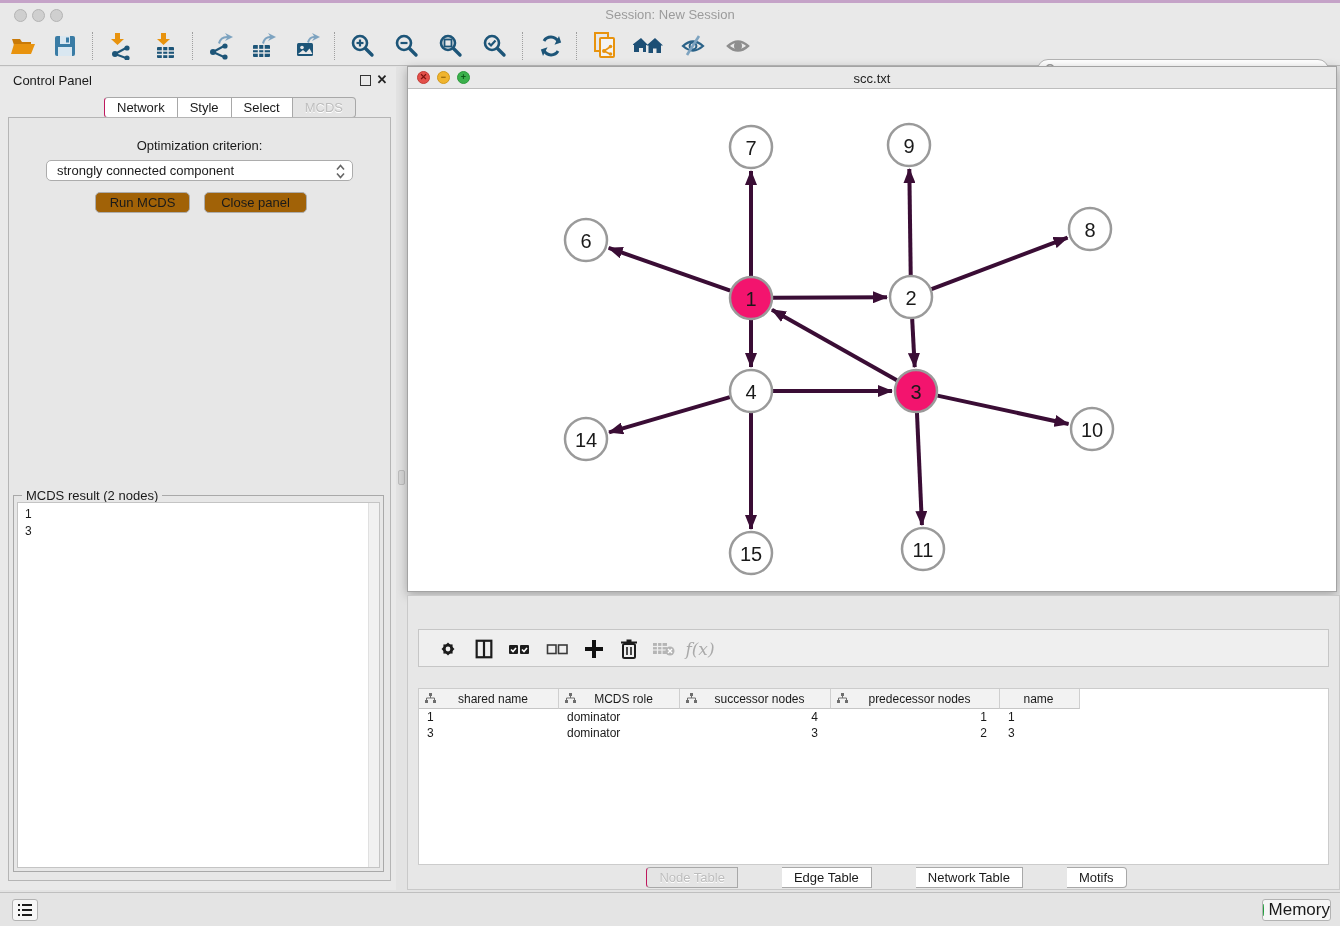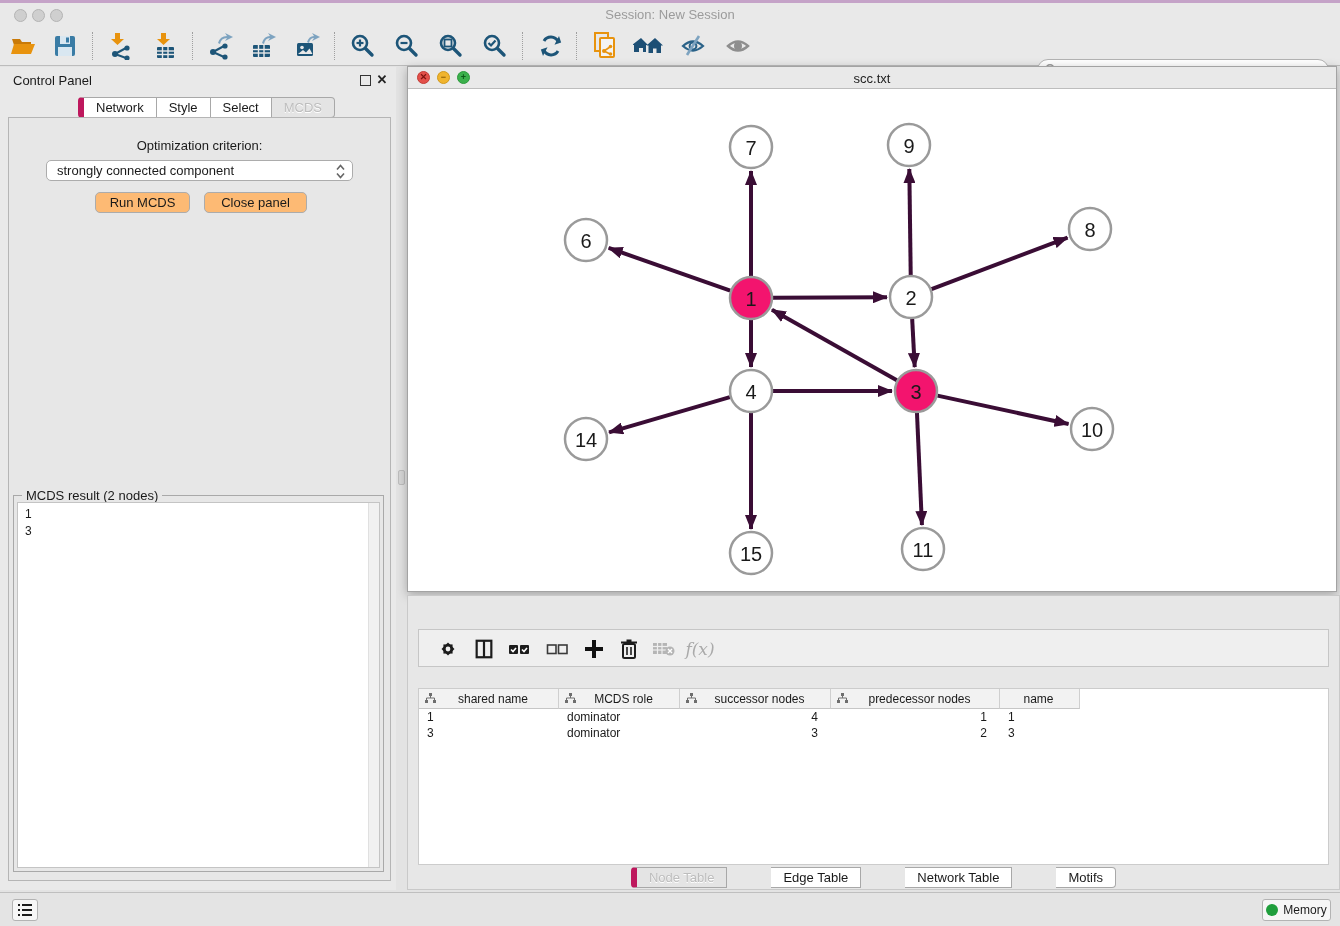--- a/index.html
+++ b/index.html
@@ -19,28 +19,28 @@
   #search-wrap svg { position:absolute; left:6px; top:3px; }
   #search-input { position:absolute; left:24px; top:1px; width:260px; height:18px; border:none; outline:none; background:transparent; font:12px "Liberation Sans",sans-serif; }
 
   
   #control-panel { position:absolute; left:0; top:67px; width:396px; height:823px; background:#e9e9e9; }
   #cp-title { position:absolute; left:13px; top:6px; }
   .mini-float { position:absolute; width:11px; height:11px; border:1.5px solid #333; top:8px; }
   .mini-close { position:absolute; top:5px; font-size:13px; font-weight:bold; color:#222; width:14px; text-align:center; cursor:default; }
   #cp-tabs { position:absolute; left:78px; top:30px; height:21px; display:flex; }
   .seg { height:21px; border:1px solid #a8a8a8; border-left:none; background:#fff; display:flex; align-items:center; justify-content:center; padding:0 12px; font-size:13px; }
-  .seg:first-child { border-left:6px solid #be185d; border-radius:4px 0 0 4px; }
+  .seg:first-child { border-left:1px solid #be185d; border-radius:4px 0 0 4px;margin-left:26px; }
   .seg:last-child { border-radius:0 4px 4px 0; }
   .seg.disabled-active { background:#e4e4e4; color:#bdbdbd; text-shadow:0 1px 0 #fff;text-align:center; }
   #cp-box { position:absolute; left:8px; top:50px; width:383px; height:764px; border:1px solid #b5b5b5; background:#e7e7e7; }
   #opt-label { position:absolute; left:0; right:0; top:20px; text-align:center; }
   #opt-select { position:absolute; left:37px; top:42px; width:307px; height:21px; background:#fff; border:1px solid #acacac; border-radius:5px; display:flex; align-items:center; padding:0 22px 0 10px; }
   #opt-select .chevrons { position:absolute; right:6px; top:3px; }
-  .push-btn { position:absolute; top:74px; height:21px; background:#fdba74; border:1px solid #acacac; border-radius:5px; display:flex; align-items:center; justify-content:center; font-size:13px; }
+  .push-btn { position:absolute; top:74px; height:21px; background:#a16207; border:1px solid #acacac; border-radius:5px; display:flex; align-items:center; justify-content:center; font-size:13px; }
   #run-btn { left:86px; width:95px; }
   #close-btn { left:195px; width:103px; }
   #result-group { position:absolute; left:4px; top:377px; width:371px; height:377px; border:1px solid #a9a9a9; }
   #result-label { position:absolute; left:8px; top:-8px; background:#e7e7e7; padding:0 4px; }
   #result-area { position:absolute; left:3px; top:6px; right:3px; bottom:3px; background:#fff; border:1px solid #c4c4c4; }
   #result-lines { padding:3px 7px; font-size:12px; line-height:17px; white-space:pre-line; }
   #result-scroll { position:absolute; right:0; top:0; bottom:0; width:11px; background:#f1f1f1; border-left:1px solid #e0e0e0; }
 
   
   #v-divider-handle { position:absolute; left:398px; top:470px; width:7px; height:15px; background:#d6d6d6; border:1px solid #bdbdbd; border-radius:2px; }
@@ -66,21 +66,21 @@
   #table-header { display:flex; height:20px; }
   .th { display:flex; align-items:center; background:#f2f2f2; border-right:1px solid #cfcfcf; border-bottom:1px solid #c6c6c6; font-size:12px; padding-left:6px; }
   .th .th-label { flex:1; text-align:center; padding-right:8px; }
   .tr { display:flex; height:16px; font-size:12px; }
   .td { padding:1px 8px 0 8px; overflow:hidden; white-space:nowrap; }
   .td.right { text-align:right; padding-right:13px; }
   #tp-tabs { position:absolute; left:0; right:0; top:271px; height:21px; display:flex; justify-content:center;gap:44px; }
 
   
   #status-bar { position:absolute; left:0; top:892px; width:1340px; height:34px; background:#e4e4e4; border-top:1px solid #bfbfbf; }
-  .status-btn { position:absolute; top:6px; height:22px; background:#f6f6f6; border:1px solid #b3b3b3; border-radius:3px; display:flex; align-items:center; justify-content:center; gap:5px; font-size:12px; }
+  .status-btn { position:absolute; top:6px; height:22px; background:#f6f6f6; border:1px solid #b3b3b3; border-radius:3px; display:flex; align-items:center; justify-content:center; gap:5px; font-size:17px; }
   #list-btn { left:12px; width:26px; }
   #memory-btn { right:9px; width:69px; }
   #memory-dot { width:12px; height:12px; border-radius:50%; background:#1f9e3c; }
 </style>
 </head>
 <body>
 
 <div id="top-strip"></div>
 
 <div id="titlebar">

